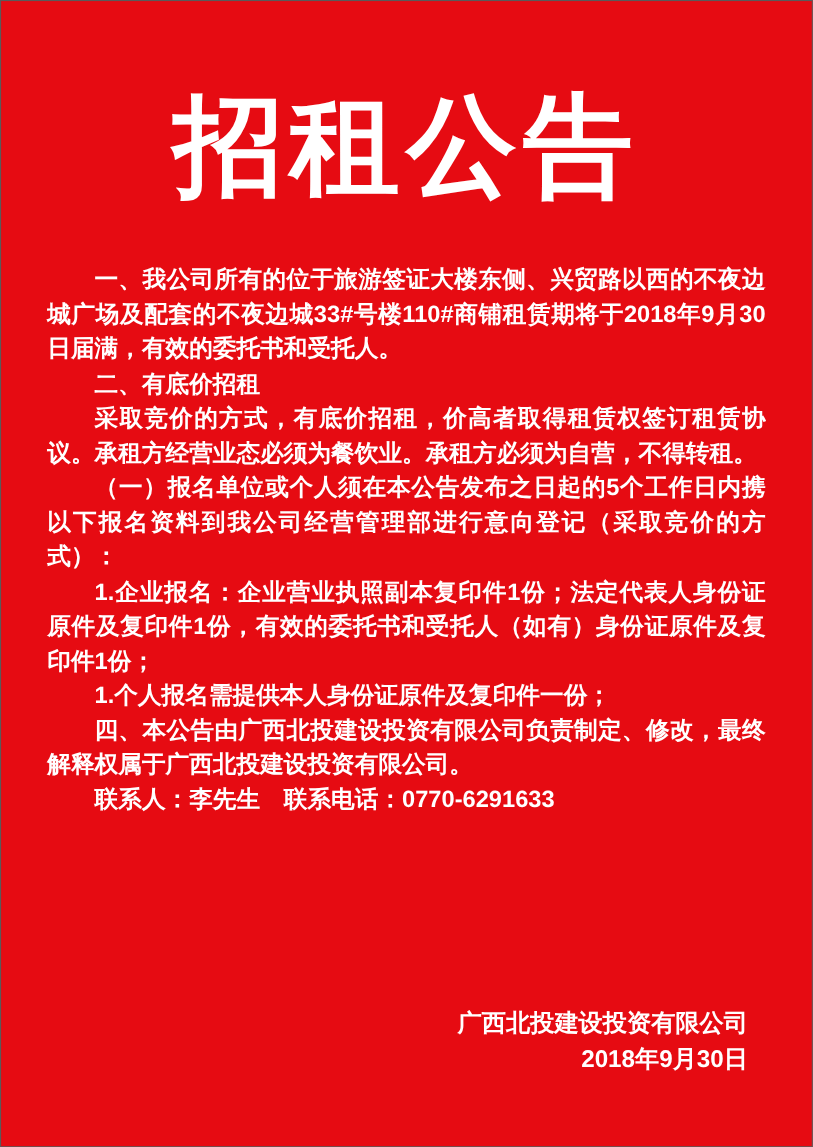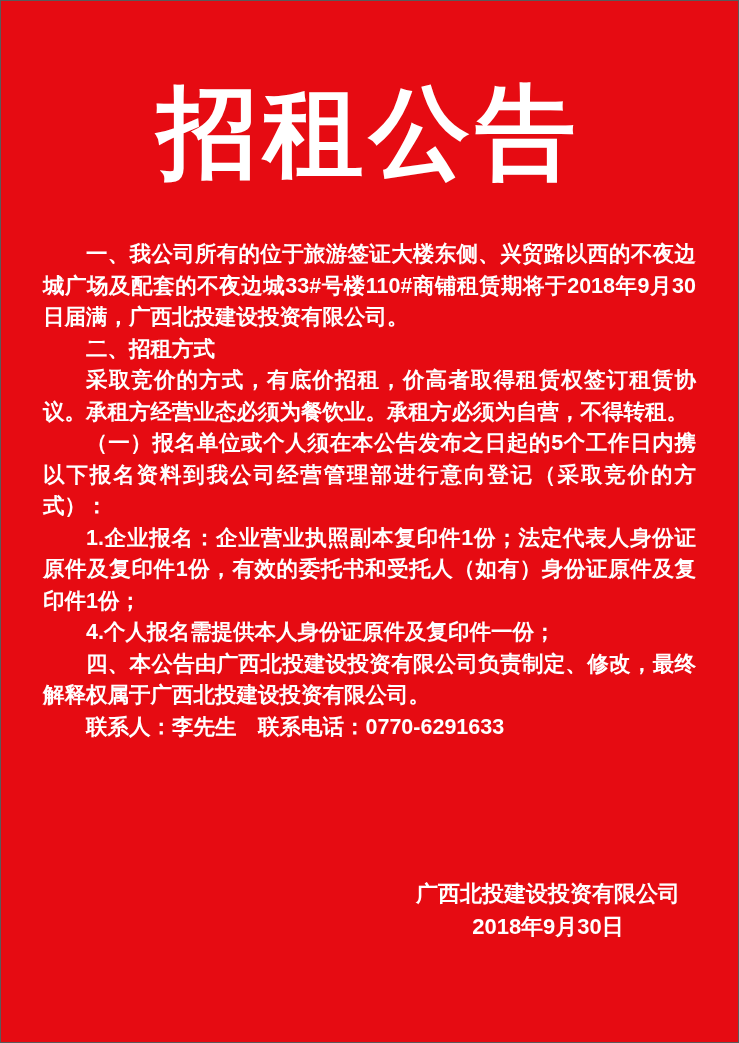--- a/index.html
+++ b/index.html
@@ -34,42 +34,42 @@
       font-size: 21.5px;
       line-height: 31.5px;
       text-align: justify;
     }
     .body-text p {
       margin: 0;
       text-indent: 2em;
     }
     .signature {
       position: absolute;
-      top: 876px;
+      top: 912px;
       right: 58px;
-      text-align: center;
+      text-align: right;
       font-size: 22px;
       line-height: 33px;
       white-space: nowrap;
     }
   </style>
 </head>
 <body>
 
 <div class="poster">
 
   <div class="title">招租公告</div>
 
   <div class="body-text">
-    <p>一、我公司所有的位于旅游签证大楼东侧、兴贸路以西的不夜边城广场及配套的不夜边城33#号楼110#商铺租赁期将于2018年9月30日届满，广西北投建设投资有限公司。</p>
-    <p>二、招租方式</p>
+    <p>一、我公司所有的位于旅游签证大楼东侧、兴贸路以西的不夜边城广场及配套的不夜边城33#号楼110#商铺租赁期将于2018年9月30日届满，有效的委托书和受托人。</p>
+    <p>二、有底价招租</p>
     <p>采取竞价的方式，有底价招租，价高者取得租赁权签订租赁协议。承租方经营业态必须为餐饮业。承租方必须为自营，不得转租。</p>
     <p>（一）报名单位或个人须在本公告发布之日起的5个工作日内携以下报名资料到我公司经营管理部进行意向登记（采取竞价的方式）：</p>
     <p>1.企业报名：企业营业执照副本复印件1份；法定代表人身份证原件及复印件1份，有效的委托书和受托人（如有）身份证原件及复印件1份；</p>
-    <p>4.个人报名需提供本人身份证原件及复印件一份；</p>
+    <p>1.个人报名需提供本人身份证原件及复印件一份；</p>
     <p>四、本公告由广西北投建设投资有限公司负责制定、修改，最终解释权属于广西北投建设投资有限公司。</p>
     <p>联系人：李先生　联系电话：0770-6291633</p>
   </div>
 
   <div class="signature">
     <div>广西北投建设投资有限公司</div>
     <div>2018年9月30日</div>
   </div>
 
 </div>

